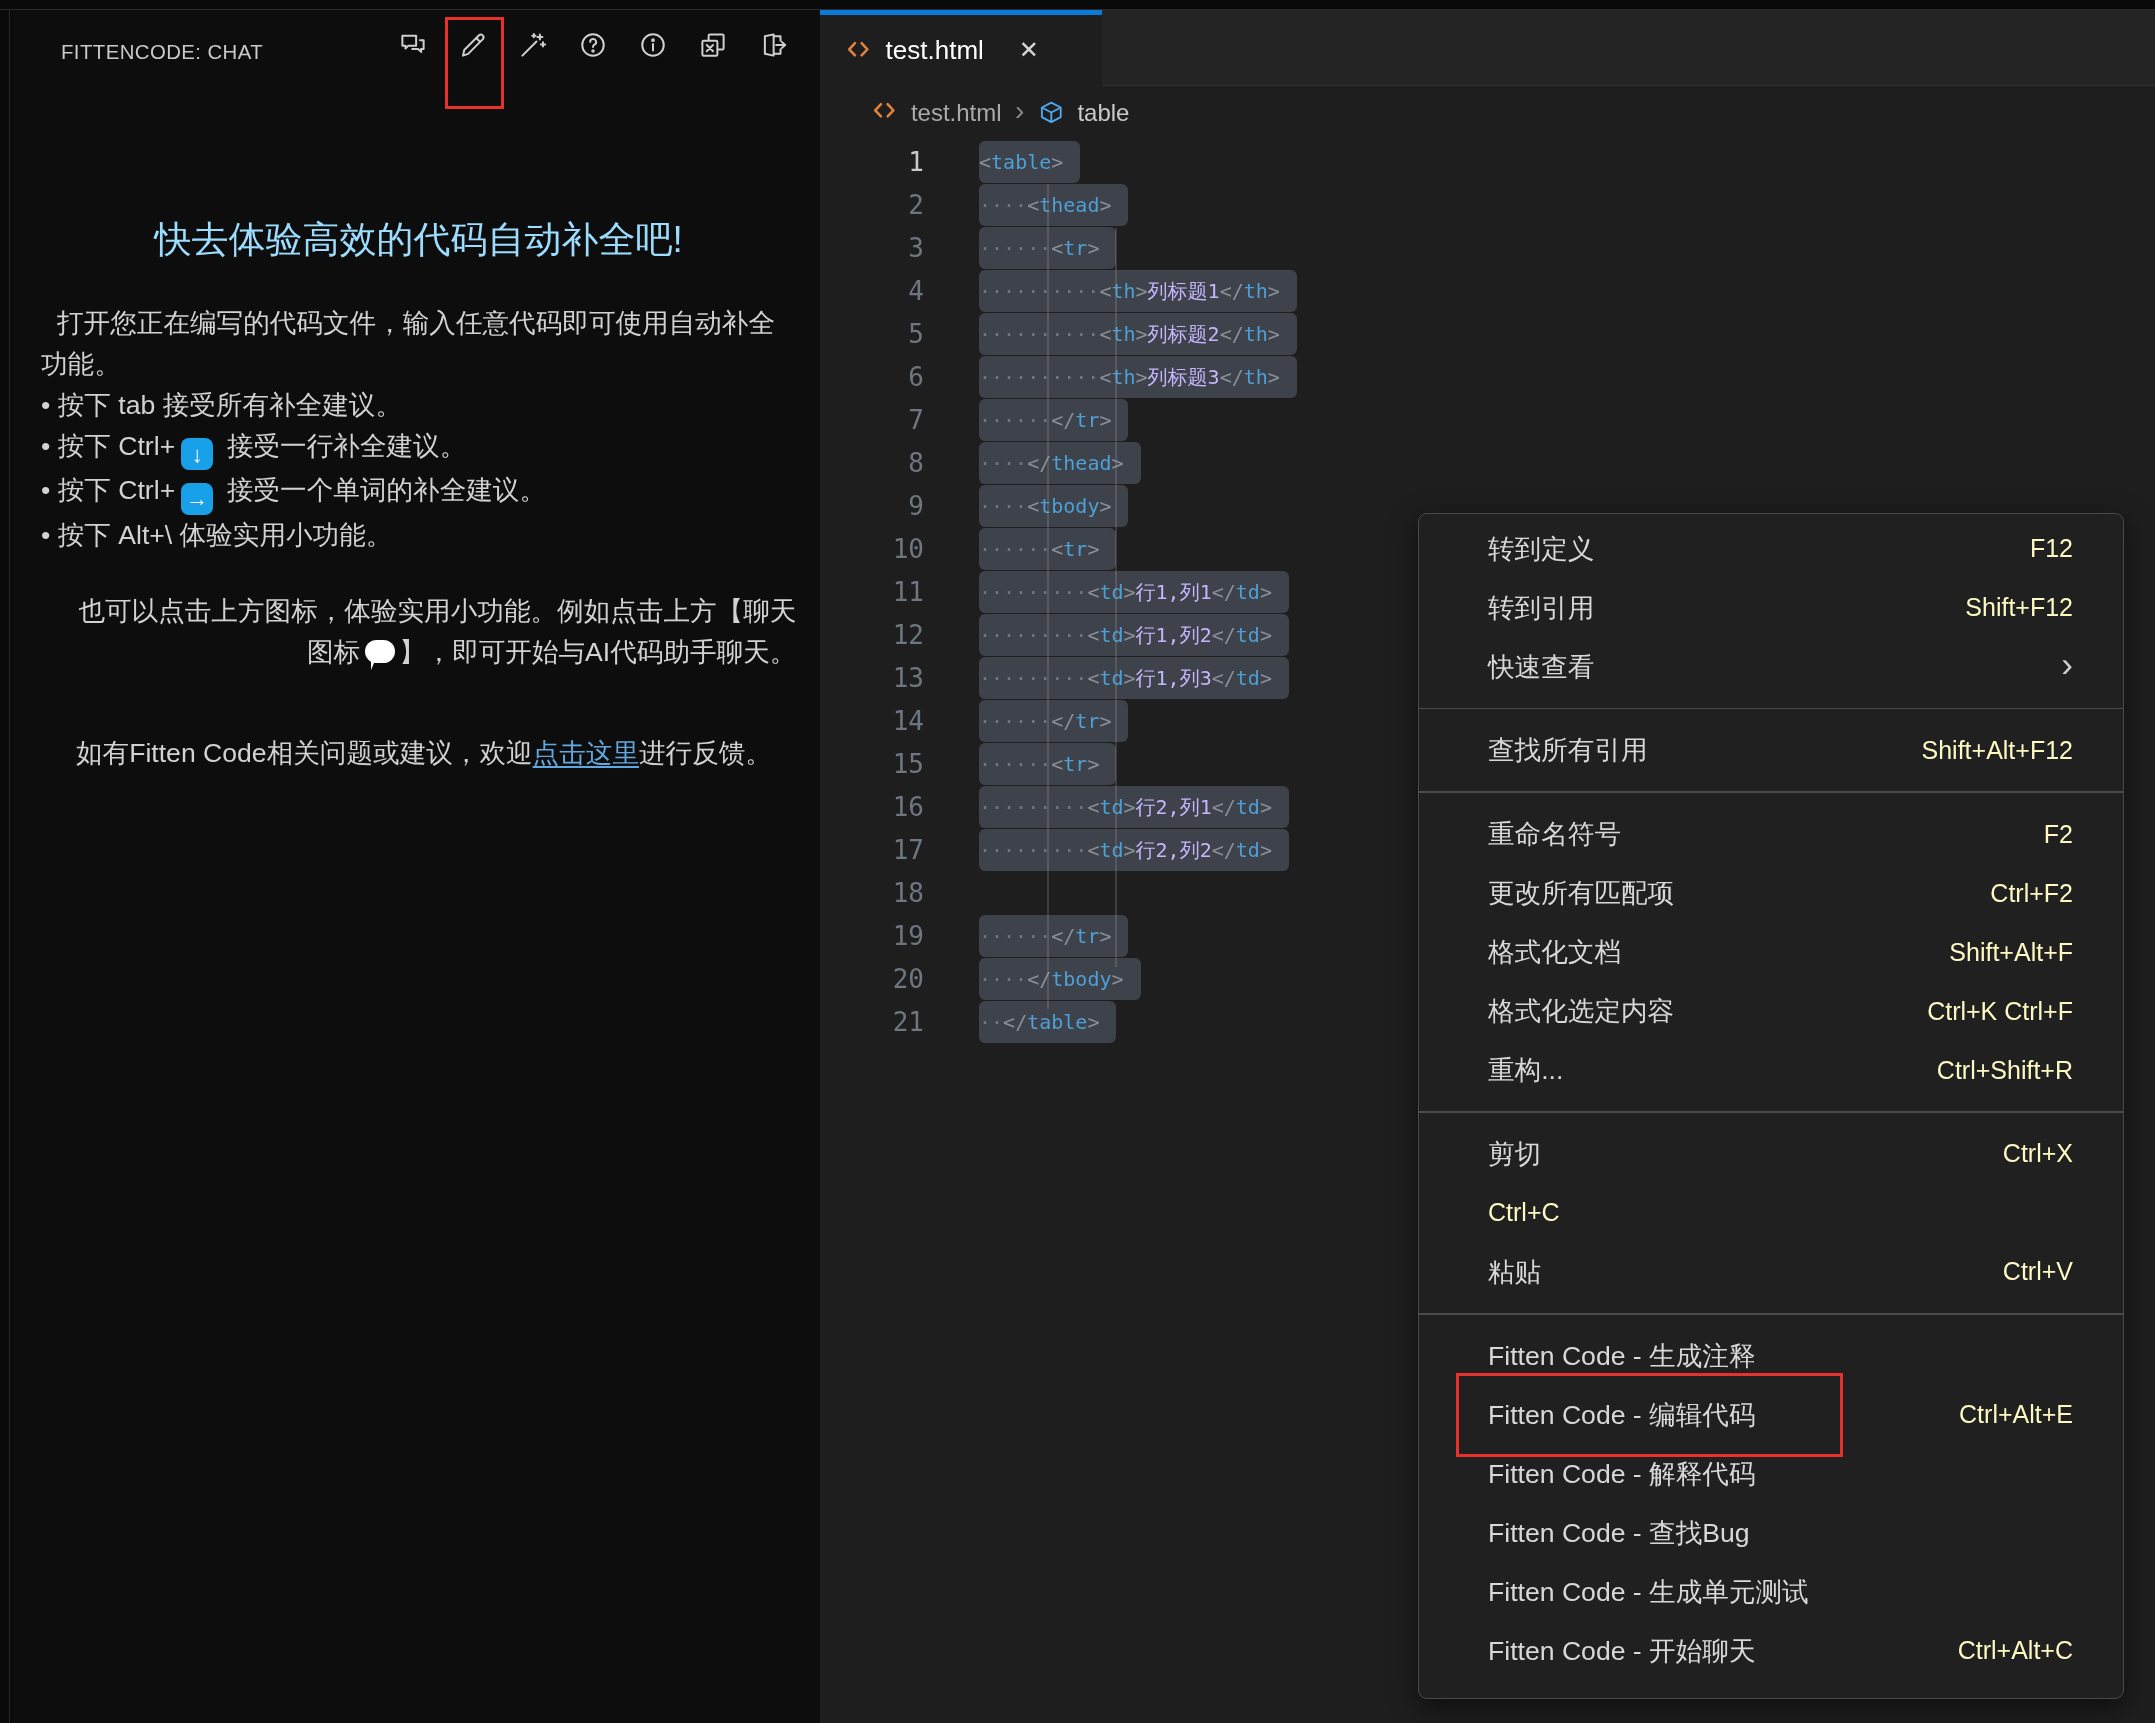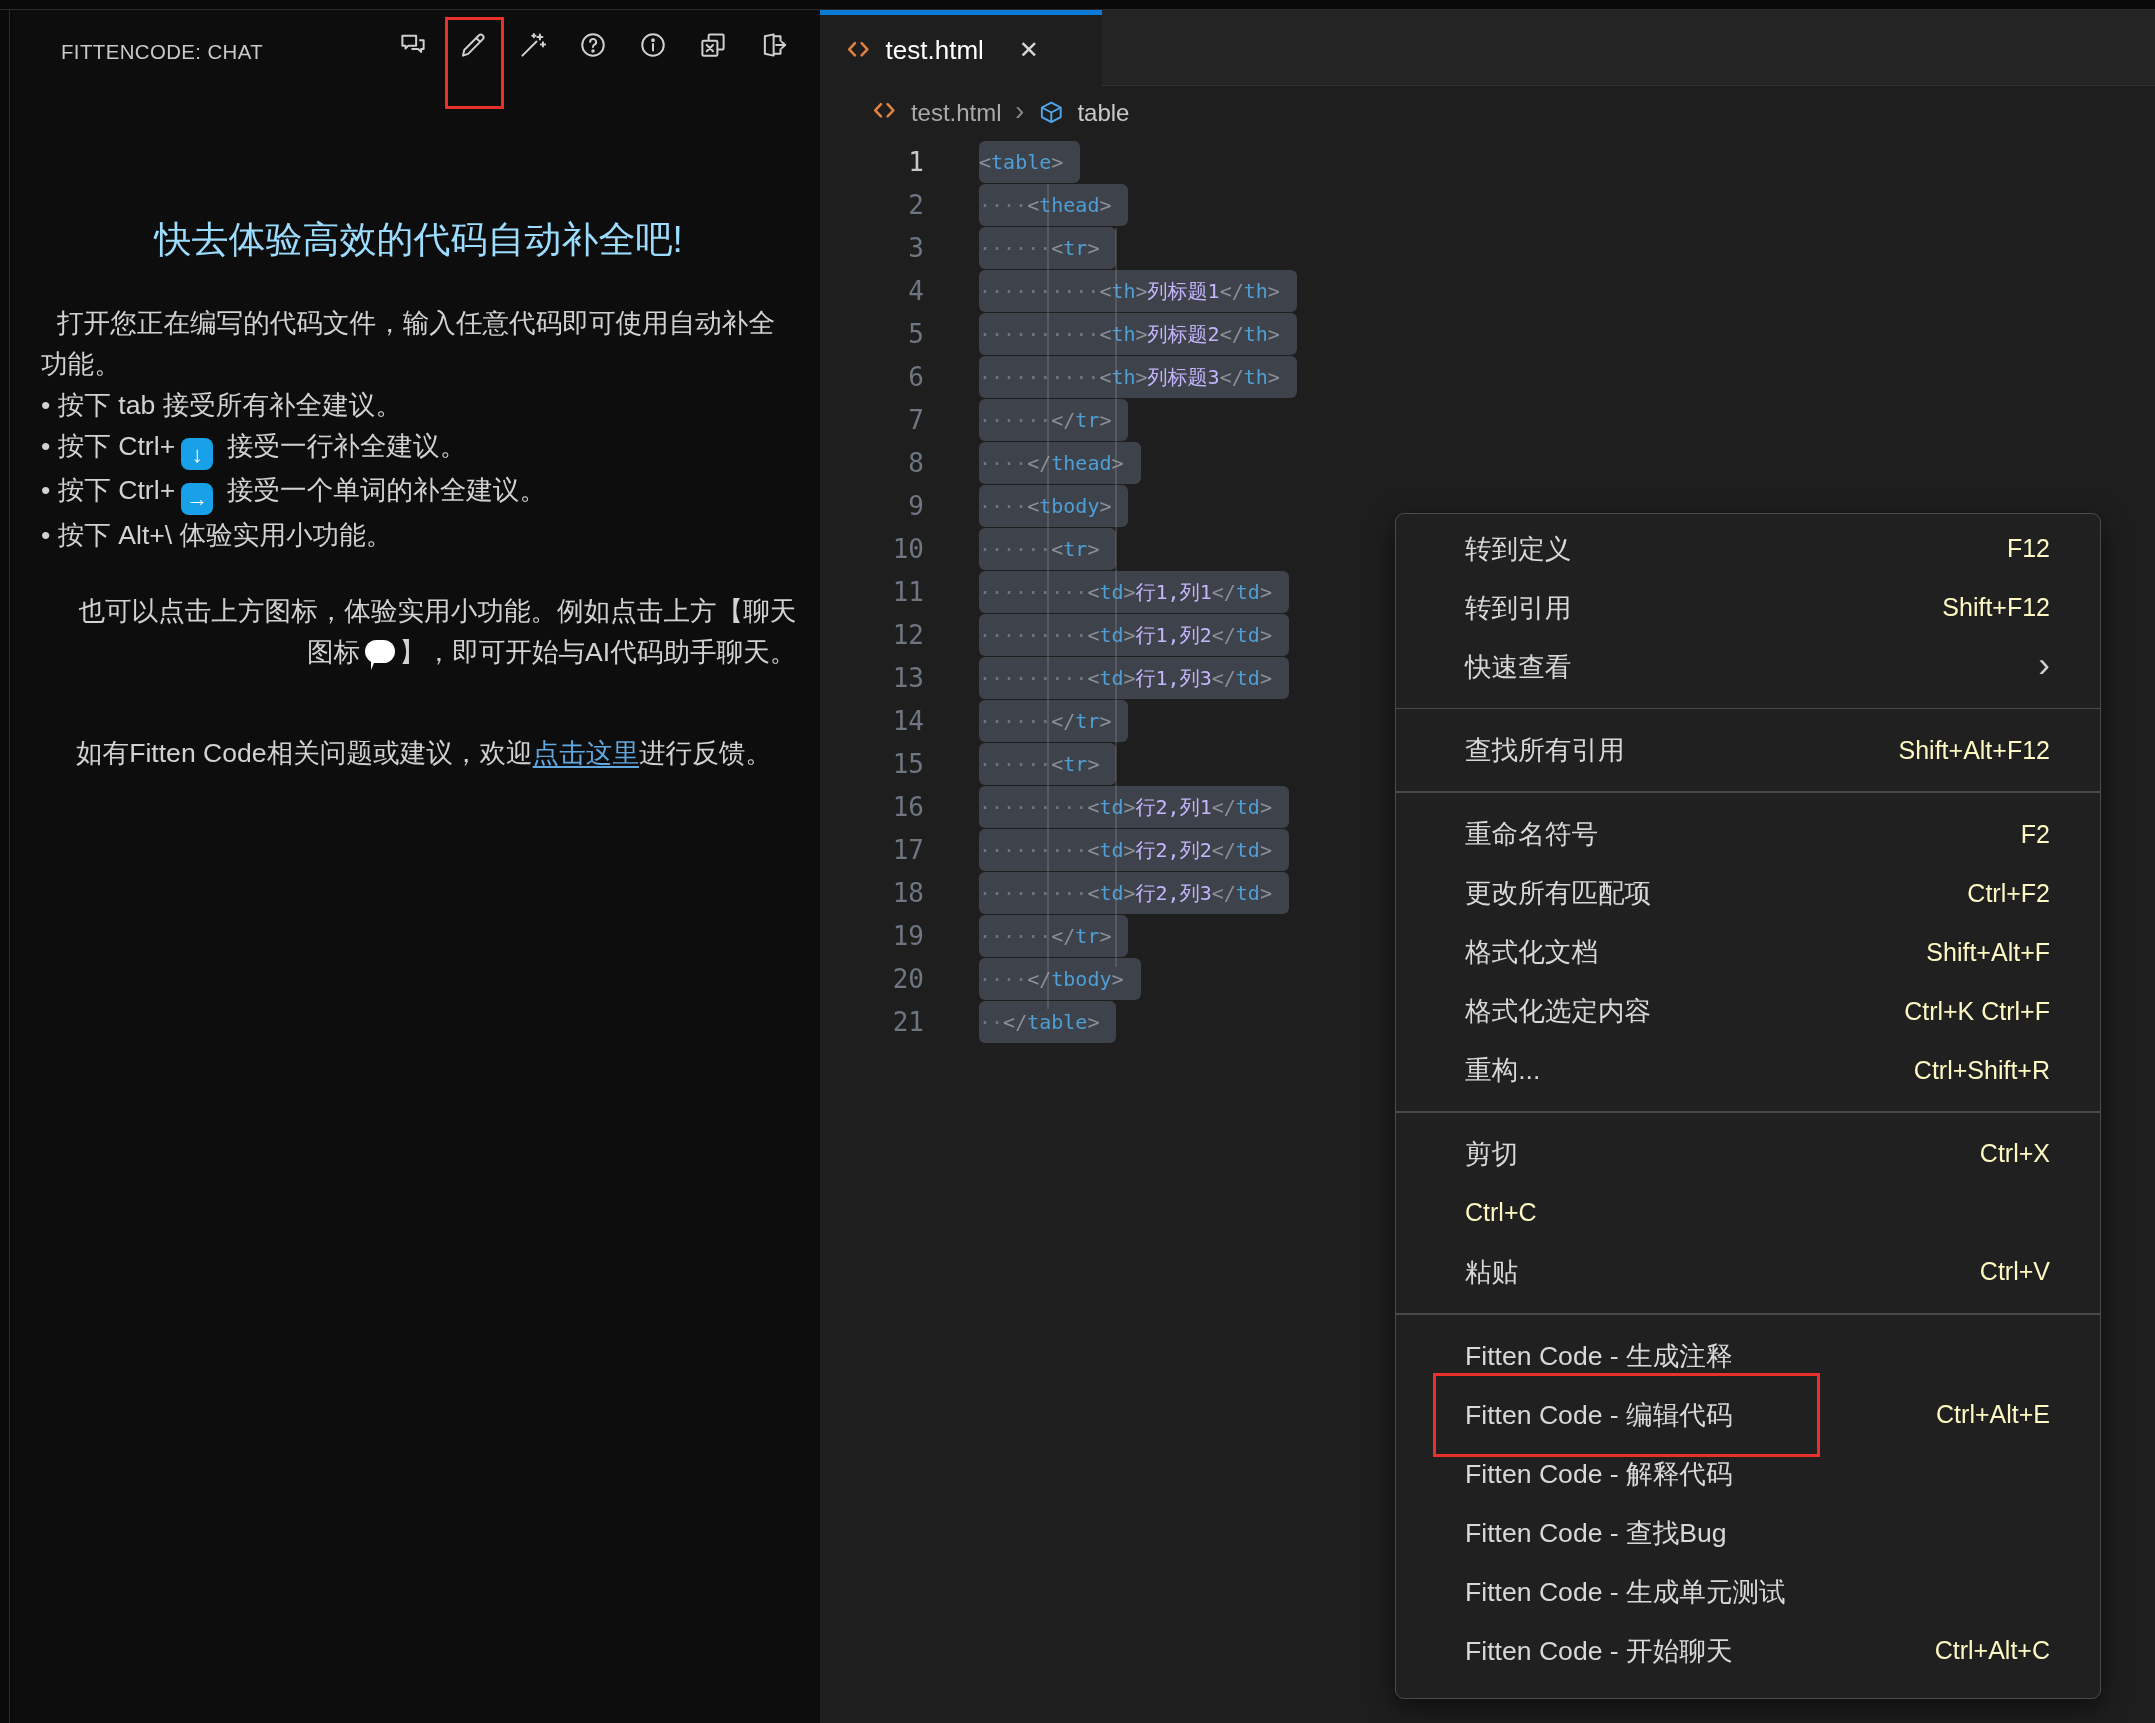--- a/index.html
+++ b/index.html
@@ -57,21 +57,21 @@
   .code-row.active .gut { color:#c8c8c8; }
   .codecell { font-family:"DejaVu Sans Mono", monospace; font-size:20px; white-space:pre; position:relative; z-index:2; }
   .sel { display:inline-block; background:#3e434b; border-radius:6.2px; line-height:37px; padding:2.7px 17px 2.7px 0; }
   .ws { color:#71767e; }
   .tk-p { color:#8a8f98; }
   .tk-g { color:#4e9fd6; }
   .tk-t { color:#c4b5fd; }
   .guide { position:absolute; width:1.8px; background:rgba(160,160,160,.25); z-index:3; }
 
   
-  .menu { position:absolute; left:575px; top:503px; width:706px; background:#202020;
+  .menu { position:absolute; left:598px; top:503px; width:706px; background:#202020;
           border:0.9px solid #4a4a4a; border-radius:8.9px; padding:5.3px 0 17.7px;
           box-shadow:0 8.9px 26.6px rgba(0,0,0,.55); z-index:50; }
   .menu-item { height:59px; display:flex; align-items:center; padding:0 50px 0 69px;
                font-size:26.6px; color:#d8d8d8; position:relative; cursor:pointer; }
   .menu-item .lbl { flex:1; white-space:nowrap; }
   .menu-item .sc { font-size:25px; color:#fef9c3; white-space:nowrap; }
   .menu-item .chev { font-size:35px; color:#cfcfcf; line-height:1; padding-bottom:7px; }
   .menu-sep { height:1.8px; background:#4a4a4a; margin:11.5px 0; }
   .red-box-2 { position:absolute; left:37px; top:-12.4px; width:387px; height:84px;
                border:3.5px solid #e8312a; z-index:5; }
@@ -252,21 +252,20 @@
       <div class="code-row">
         <div class="gut">16</div>
         <div class="codecell"><span class="sel"><span class="ws">·········</span><span class="tk-p">&lt;</span><span class="tk-g">td</span><span class="tk-p">&gt;</span><span class="tk-t">行2,列1</span><span class="tk-p">&lt;/</span><span class="tk-g">td</span><span class="tk-p">&gt;</span></span></div>
       </div>
       <div class="code-row">
         <div class="gut">17</div>
         <div class="codecell"><span class="sel"><span class="ws">·········</span><span class="tk-p">&lt;</span><span class="tk-g">td</span><span class="tk-p">&gt;</span><span class="tk-t">行2,列2</span><span class="tk-p">&lt;/</span><span class="tk-g">td</span><span class="tk-p">&gt;</span></span></div>
       </div>
       <div class="code-row">
         <div class="gut">18</div>
-        <div class="codecell"><span class="sel"><span class="ws">·········</span><span class="tk-p">&lt;</span><span class="tk-g">td</span><span class="tk-p">&gt;</span><span class="tk-t">行2,列3</span><span class="tk-p">&lt;/</span><span class="tk-g">td</span><span class="tk-p">&gt;</span></span></div>
       </div>
       <div class="code-row">
         <div class="gut">19</div>
         <div class="codecell"><span class="sel"><span class="ws">······</span><span class="tk-p">&lt;/</span><span class="tk-g">tr</span><span class="tk-p">&gt;</span></span></div>
       </div>
       <div class="code-row">
         <div class="gut">20</div>
         <div class="codecell"><span class="sel"><span class="ws">····</span><span class="tk-p">&lt;/</span><span class="tk-g">tbody</span><span class="tk-p">&gt;</span></span></div>
       </div>
       <div class="code-row">

